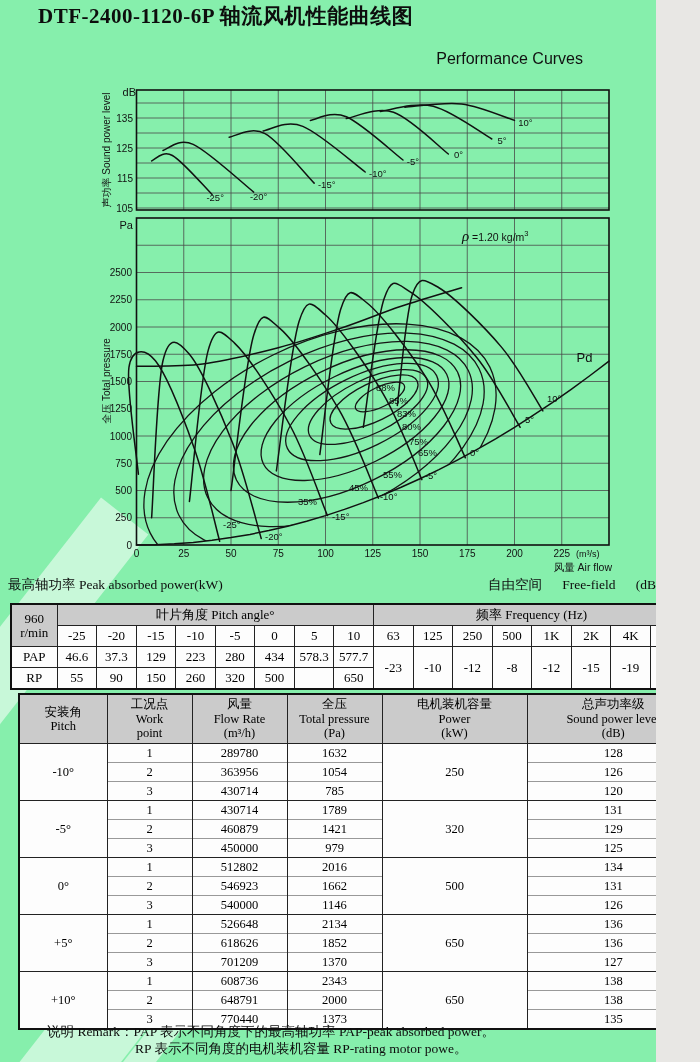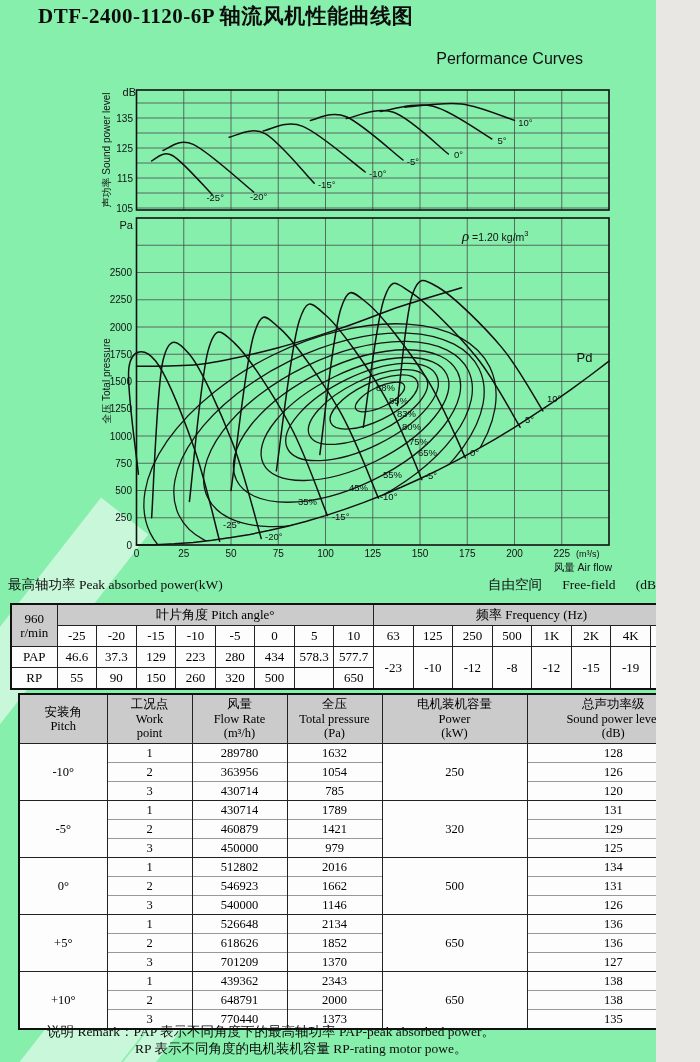--- a/index.html
+++ b/index.html
@@ -355,21 +355,21 @@
         </tr>
         <tr>
           <td>3</td>
           <td>701209</td>
           <td>1370</td>
           <td>127</td>
         </tr>
         <tr class="gs">
           <td rowspan="3">+10°</td>
           <td>1</td>
-          <td>439362</td>
+          <td>608736</td>
           <td>2343</td>
           <td rowspan="3">650</td>
           <td>138</td>
         </tr>
         <tr>
           <td>2</td>
           <td>648791</td>
           <td>2000</td>
           <td>138</td>
         </tr>

